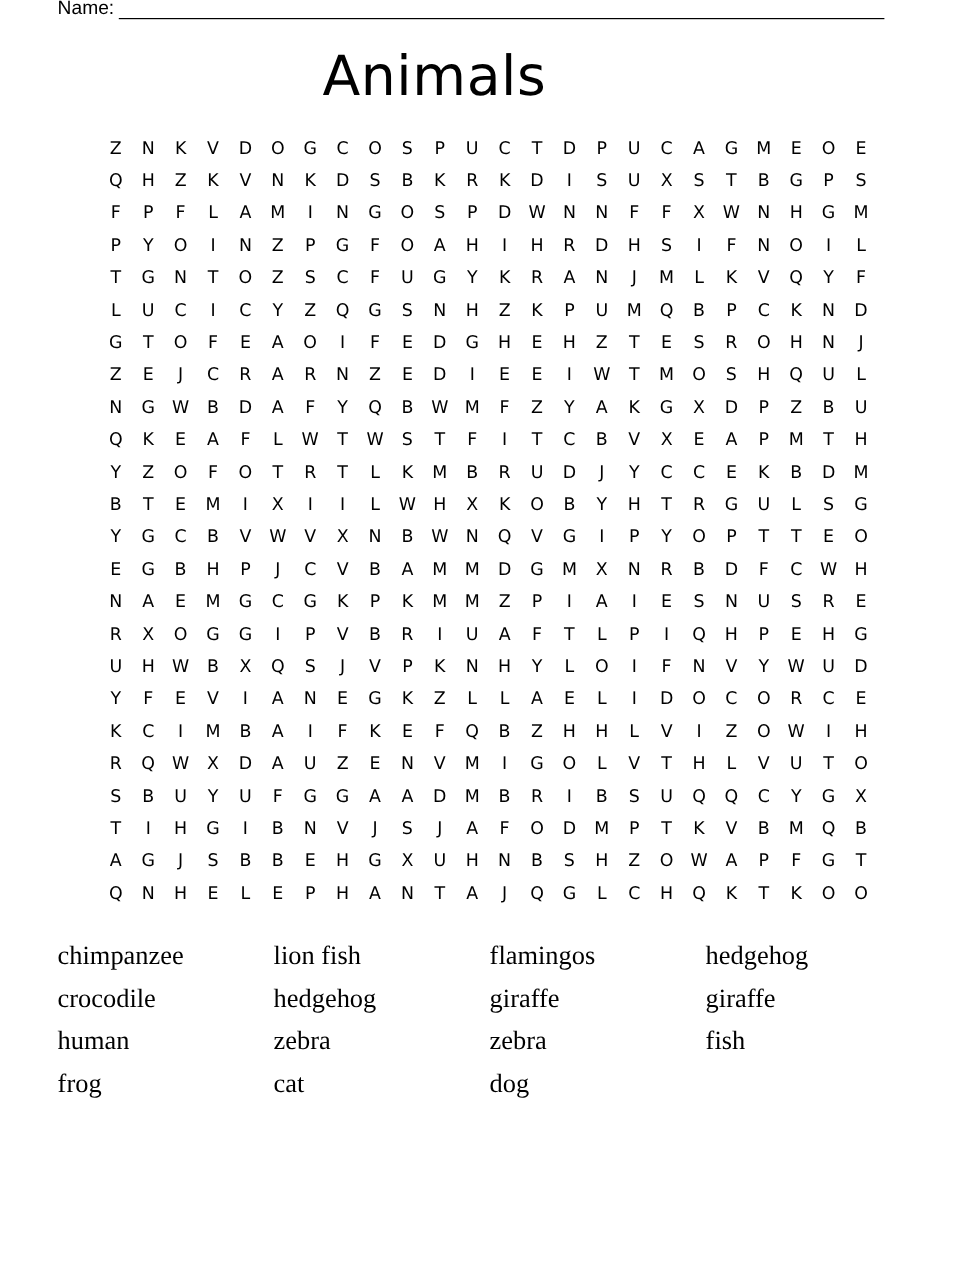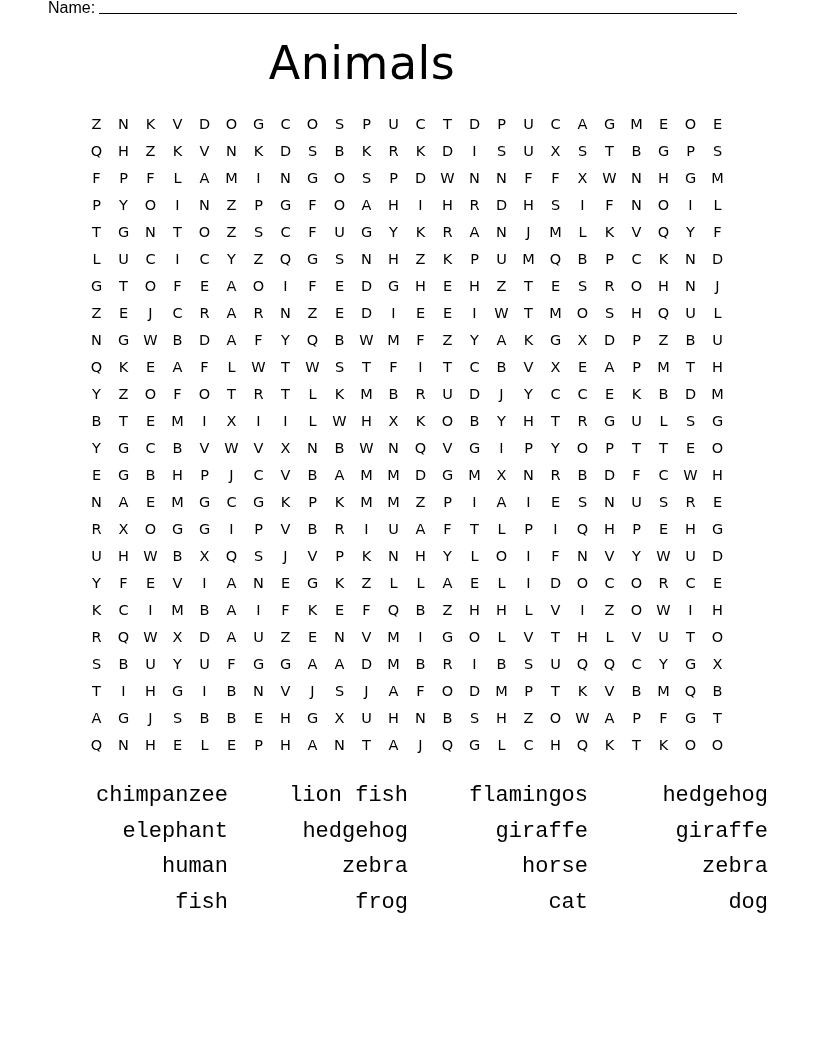--- a/index.html
+++ b/index.html
@@ -1,20 +1,20 @@
 <!DOCTYPE html>
 <html><head>
   <meta charset="utf-8">
   <style>
     html, body { margin: 0; padding: 0; background: #ffffff; }
     body { width: 816px; height: 1056px; position: relative; overflow: hidden; color: #000; }
     .name-line {
       position: absolute; left: 48px; top: -1px;
       font-family: "Liberation Sans", sans-serif; font-size: 16px; line-height: 18px;
-      display: flex; align-items: flex-start;
+      display: flex; align-items: center;
     }
     .name-underline {
       display: inline-block; width: 638px; border-bottom: 1px solid #000;
       height: 14px; margin-left: 4px;
     }
     .title {
       position: absolute; left: 0; top: 30px; width: 724px; text-align: center;
       font-family: "DejaVu Sans", sans-serif; font-size: 46px; line-height: 66px;
       letter-spacing: 0.5px;
     }
@@ -28,23 +28,22 @@
       font-family: "DejaVu Sans", sans-serif; font-size: 14.5px;
       text-align: center; line-height: 23px;
     }
     .words {
       position: absolute; left: 48px; top: 778px;
       display: grid;
       grid-template-columns: 180px 180px 180px 180px;
       grid-auto-rows: 35.5px;
     }
     .word {
-      font-family: Liberation Mono, monospace; font-size: 22px; line-height: 35px;
+      font-family: Liberation Serif, serif; font-size: 22px; line-height: 35px;
       white-space: nowrap;
-      text-align: right;
     }
   </style>
 </head>
 <body>
 
 <div class="name-line">
   <span>Name:</span>
   <span class="name-underline"></span>
 </div>
 
@@ -627,25 +626,24 @@
     <div class="cell">K</div>
     <div class="cell">O</div>
     <div class="cell">O</div>
   </div>
 
 <div class="words" id="word-bank">
     <div class="word">chimpanzee</div>
     <div class="word">lion fish</div>
     <div class="word">flamingos</div>
     <div class="word">hedgehog</div>
-    <div class="word">elephant</div>
+    <div class="word">crocodile</div>
     <div class="word">hedgehog</div>
     <div class="word">giraffe</div>
     <div class="word">giraffe</div>
     <div class="word">human</div>
     <div class="word">zebra</div>
-    <div class="word">horse</div>
     <div class="word">zebra</div>
     <div class="word">fish</div>
     <div class="word">frog</div>
     <div class="word">cat</div>
     <div class="word">dog</div>
   </div>
 
 </body></html>

